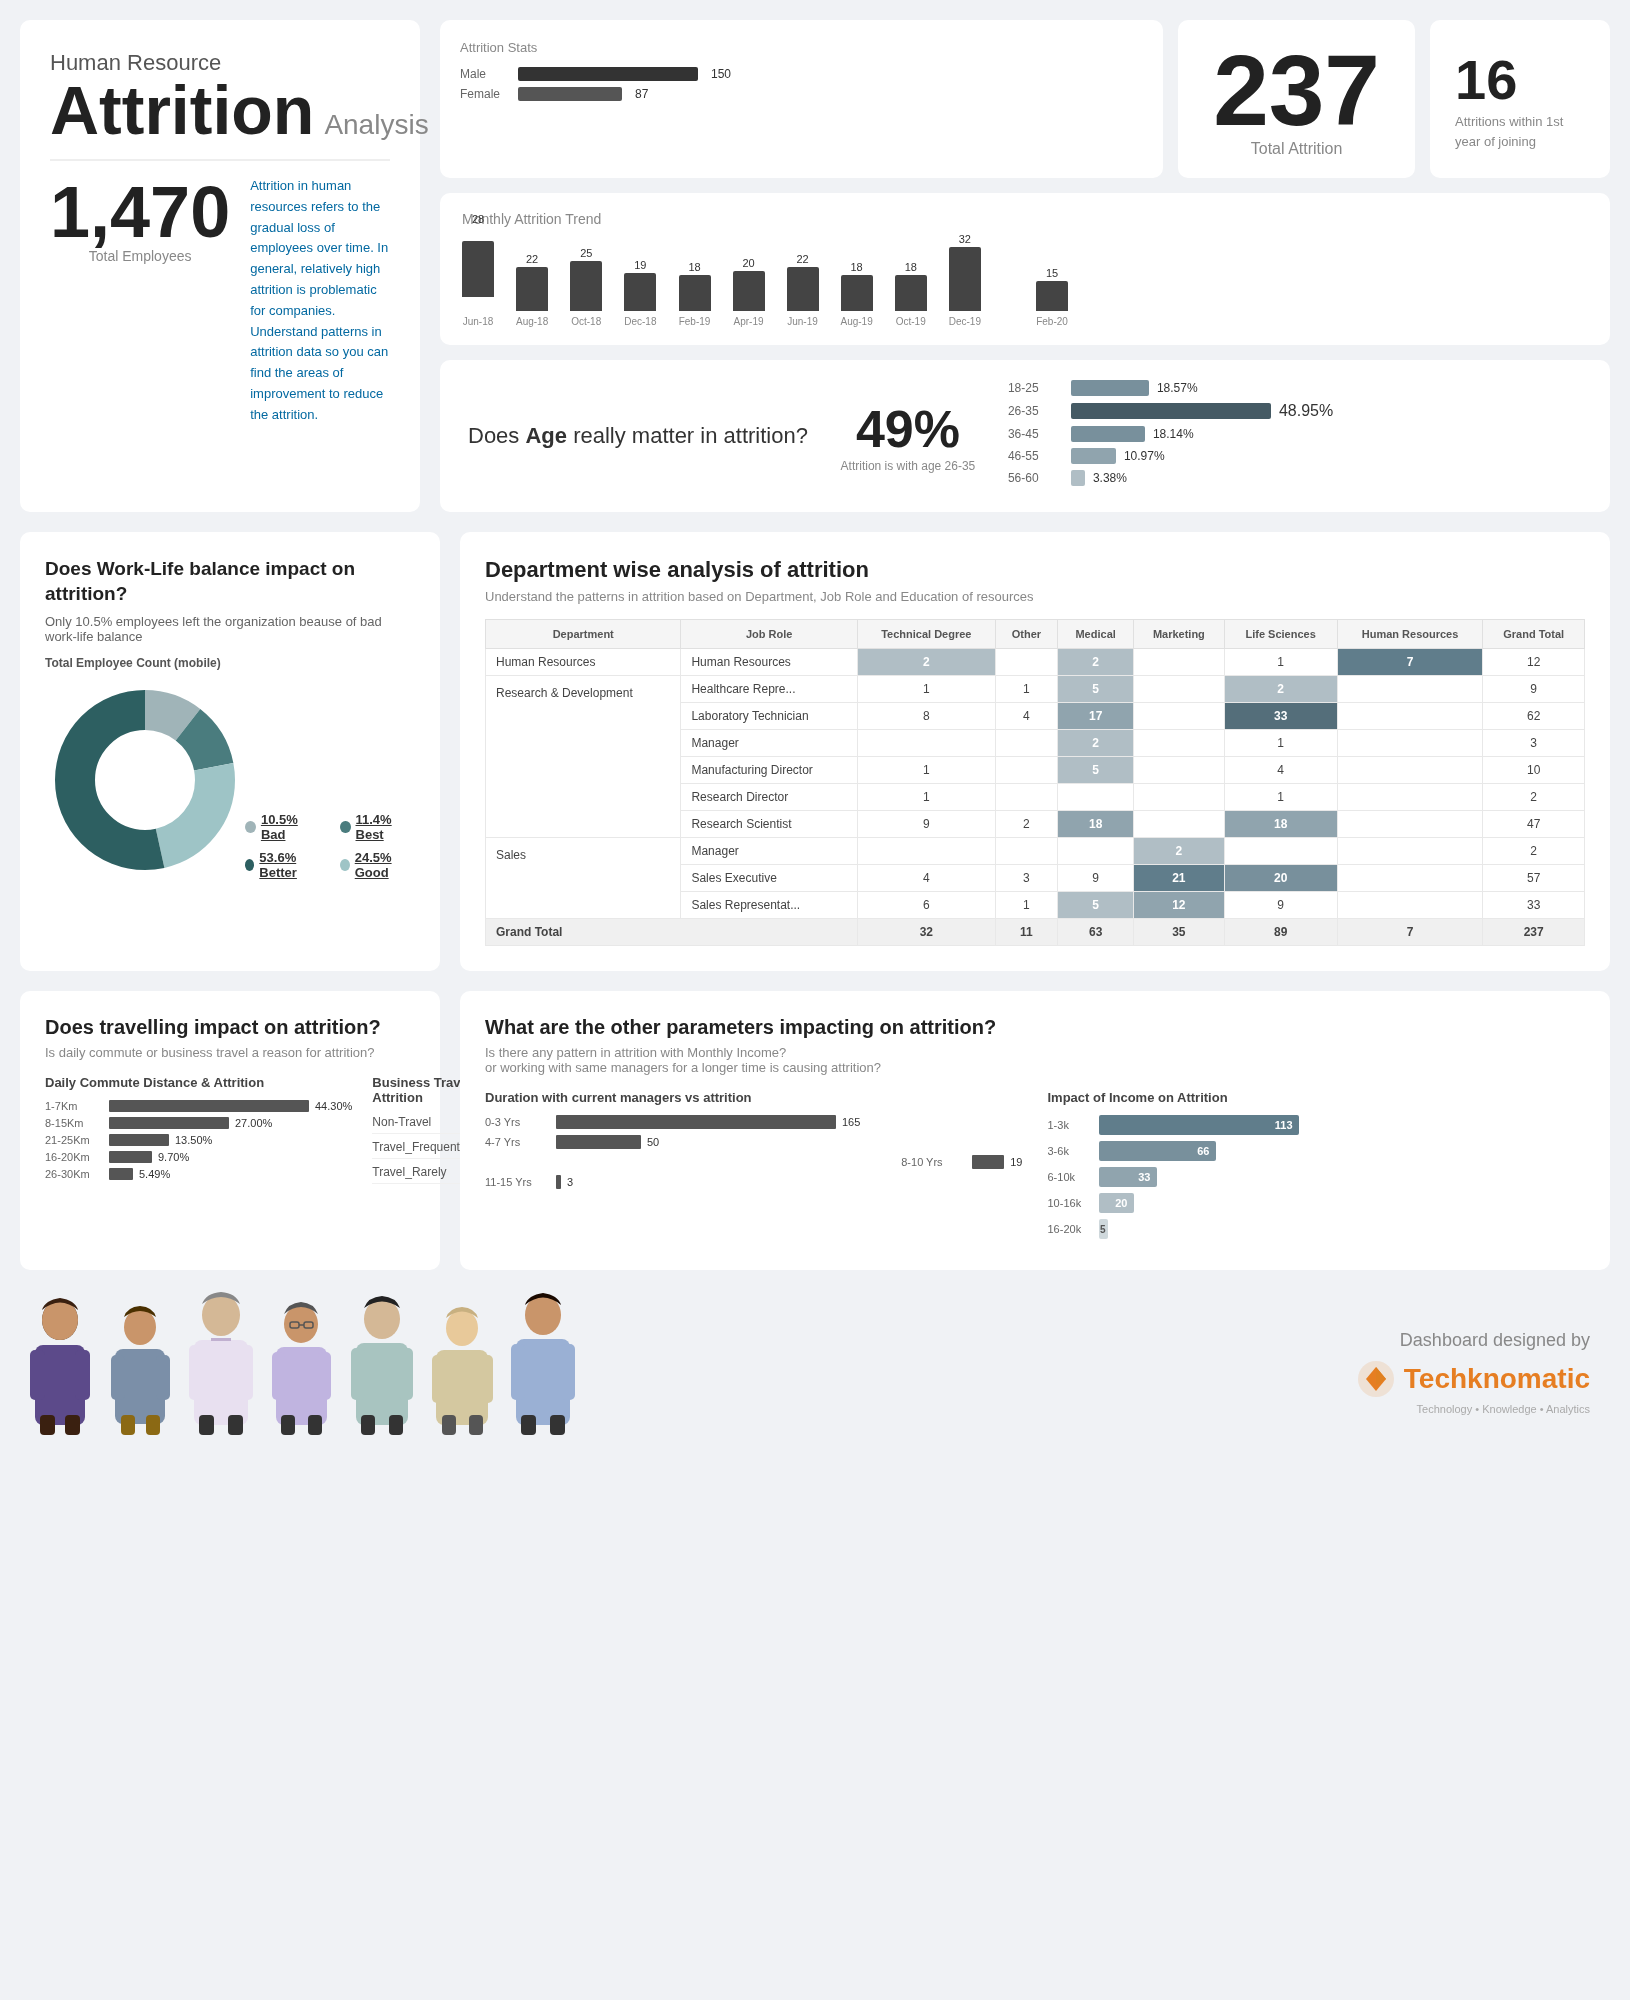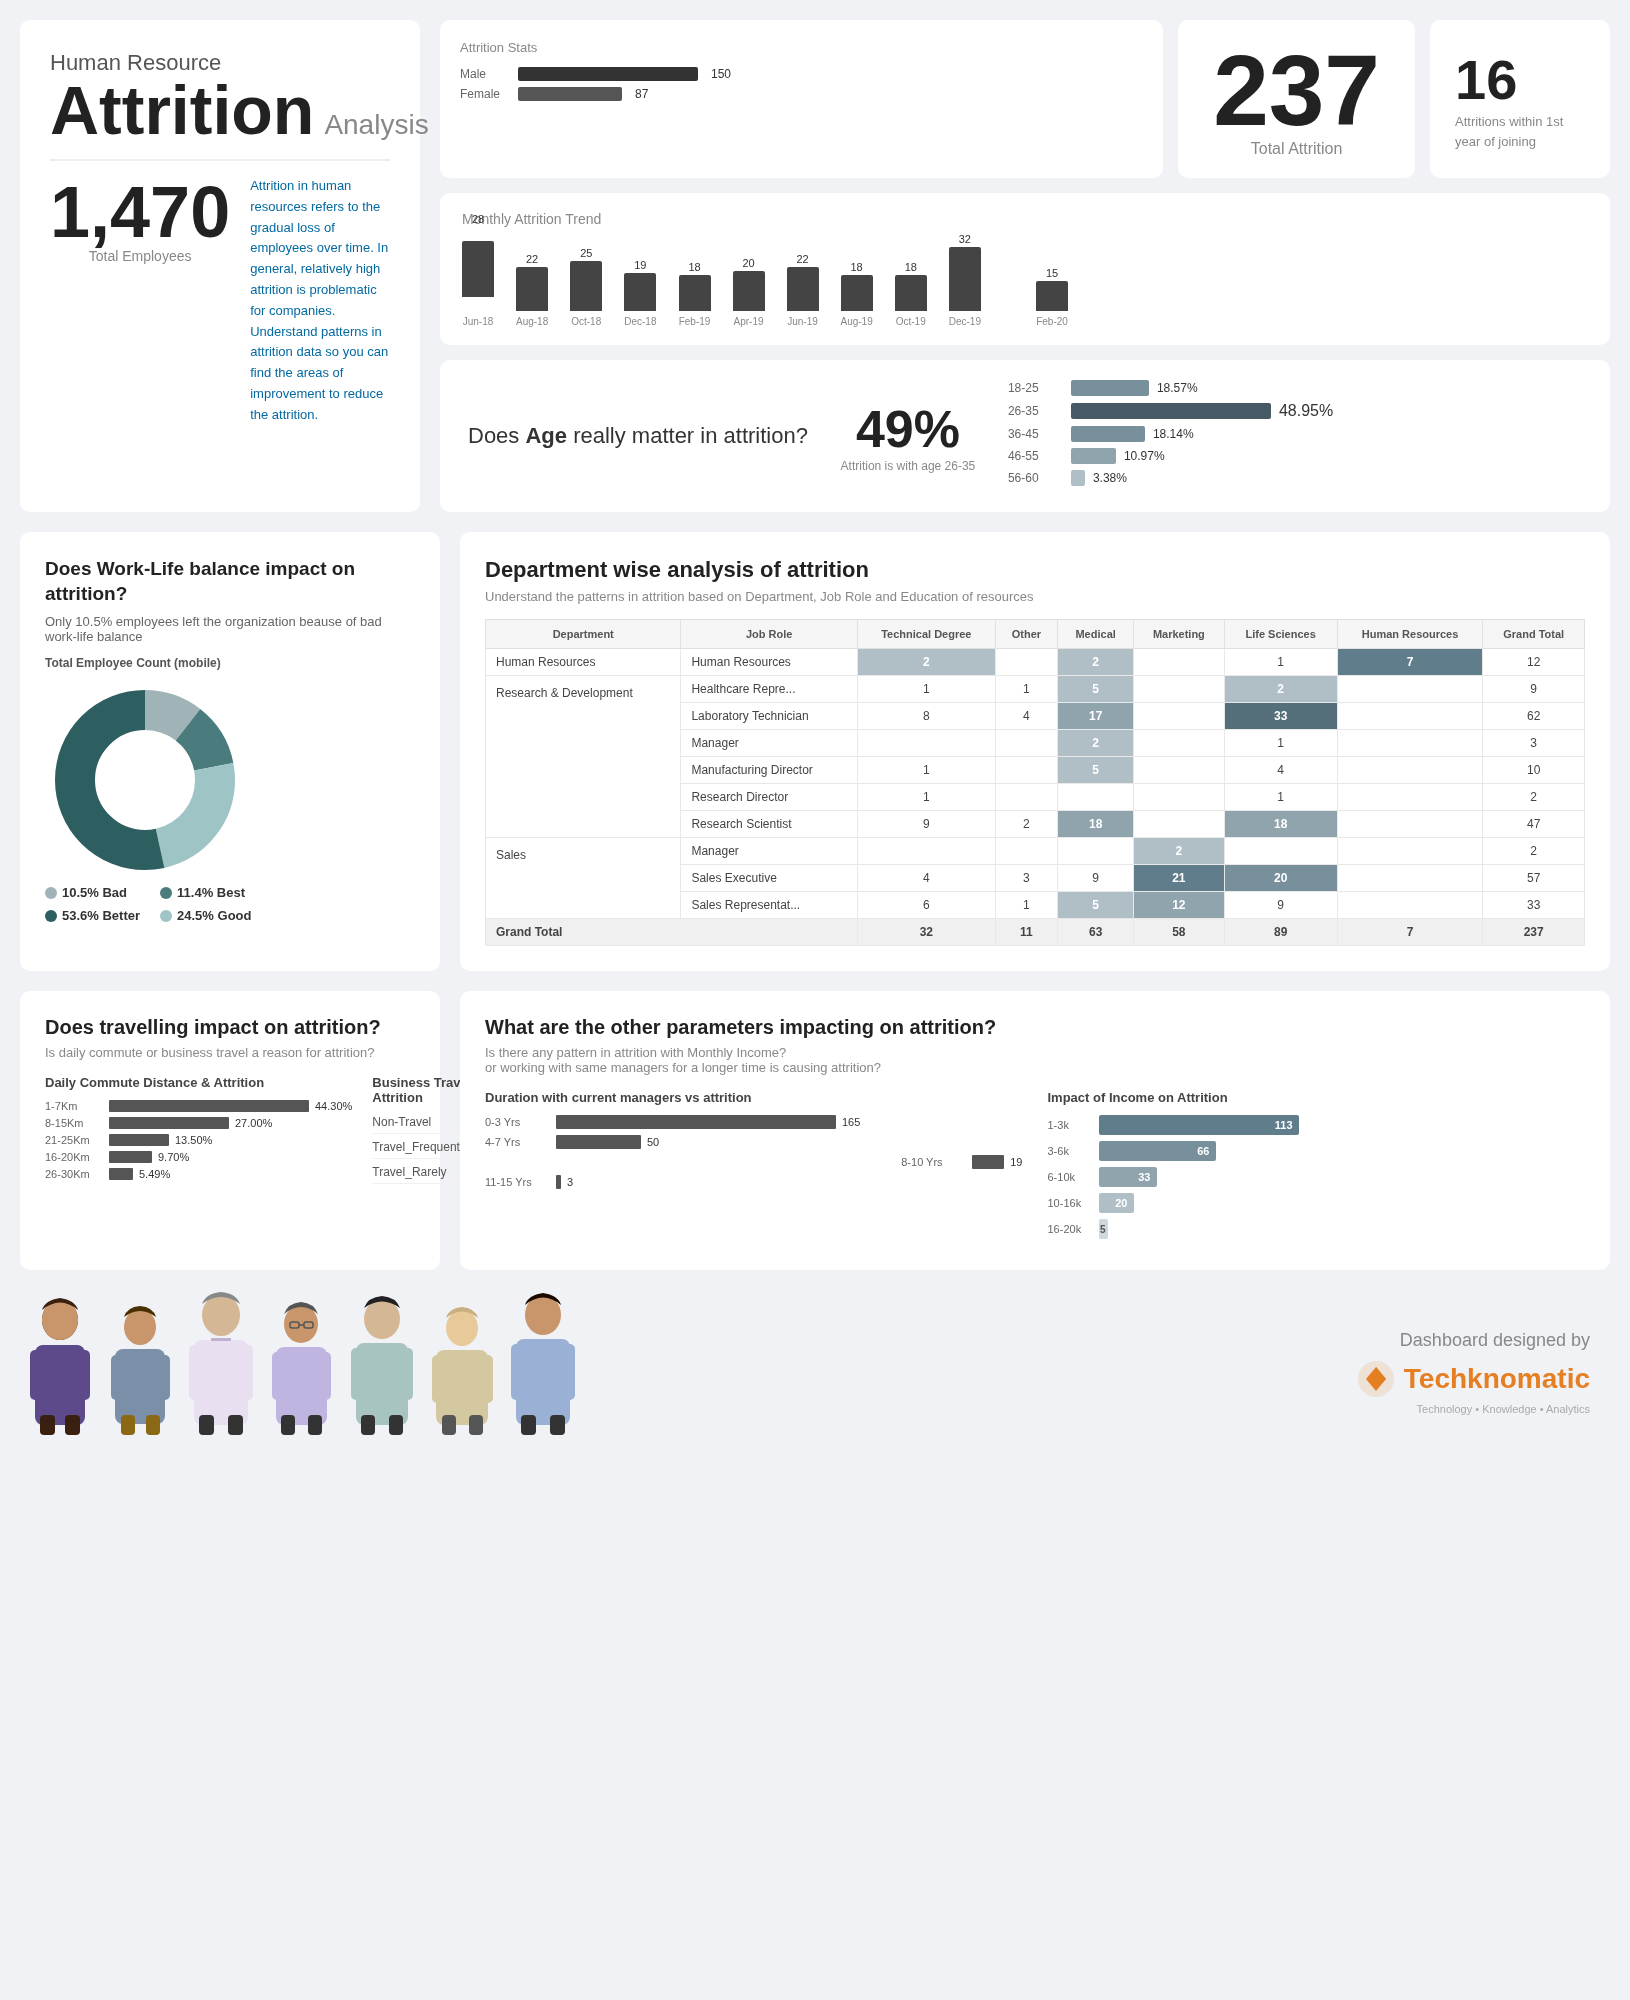--- a/index.html
+++ b/index.html
@@ -339,21 +339,21 @@
     </div>
   </div>
 
   <div class="middle-section">
 
     <div class="card worklife-card">
       <div style="font-size:19px;font-weight:700;color:#222;margin-bottom:8px;line-height:1.3;">Does Work-Life balance impact on attrition?</div>
       <div style="font-size:13px;color:#666;margin-bottom:12px;">Only 10.5% employees left the organization beause of bad work-life balance</div>
       <div style="font-size:12px;font-weight:600;color:#555;margin-bottom:10px;">Total Employee Count (mobile)</div>
 
-      <div style="display:flex;flex-direction:column;align-items:flex-start;">
+      <div style="display:flex;flex-direction:row;align-items:flex-end;text-decoration:underline;">
         <div style="position:relative;width:200px;height:200px;">
           <svg viewBox="0 0 200 200" width="200" height="200">
 
             <circle cx="100" cy="100" r="70" fill="none" stroke="#a0b4b8" stroke-width="40" stroke-dasharray="46.2 398.5" stroke-dashoffset="0" transform="rotate(-90 100 100)"></circle>
 
             <circle cx="100" cy="100" r="70" fill="none" stroke="#4a7c7e" stroke-width="40" stroke-dasharray="50.2 398.5" stroke-dashoffset="-46.2" transform="rotate(-90 100 100)"></circle>
 
             <circle cx="100" cy="100" r="70" fill="none" stroke="#9ec4c6" stroke-width="40" stroke-dasharray="107.9 398.5" stroke-dashoffset="-96.4" transform="rotate(-90 100 100)"></circle>
 
             <circle cx="100" cy="100" r="70" fill="none" stroke="#2d5f61" stroke-width="40" stroke-dasharray="235.9 398.5" stroke-dashoffset="-204.3" transform="rotate(-90 100 100)"></circle>
@@ -512,21 +512,21 @@
             <td>9</td>
             <td></td>
             <td>33</td>
           </tr>
 
           <tr class="total-row">
             <td class="left-align" colspan="2" style="font-weight:700;">Grand Total</td>
             <td>32</td>
             <td>11</td>
             <td>63</td>
-            <td>58</td>
+            <td>35</td>
             <td>89</td>
             <td>7</td>
             <td>237</td>
           </tr>
         </tbody>
       </table>
     </div>
   </div>
 
   <div class="bottom-section">

